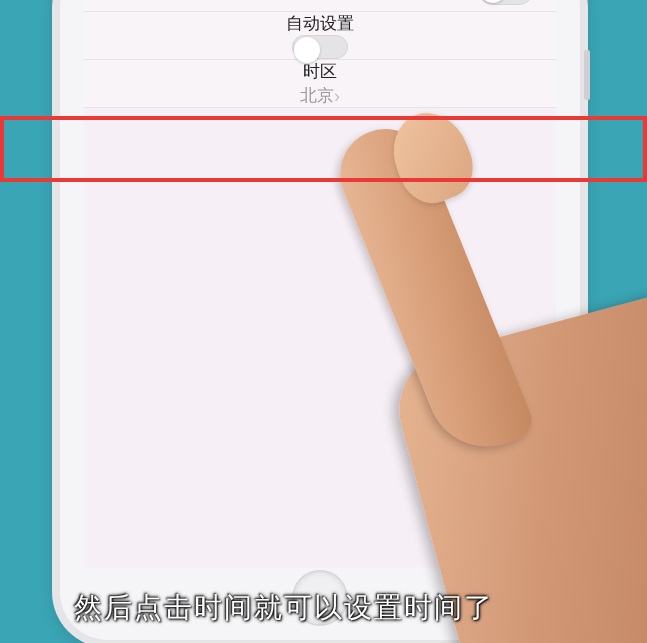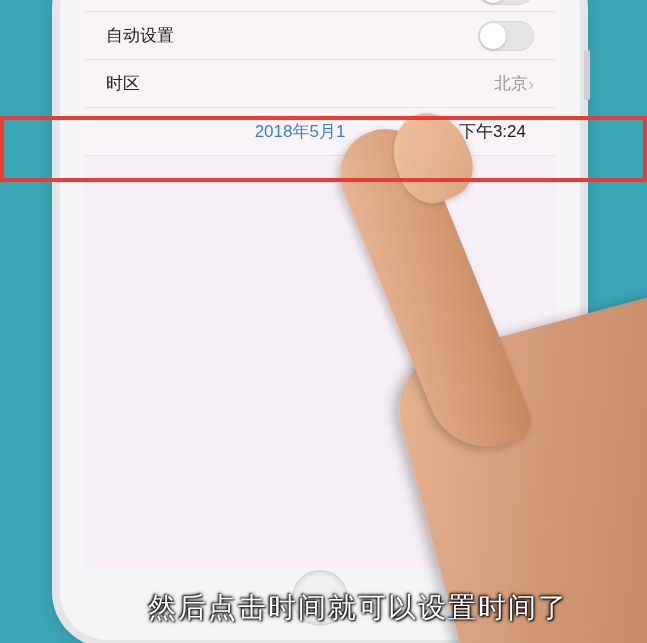--- a/index.html
+++ b/index.html
@@ -37,20 +37,21 @@
     .settings-row {
       display: flex;
       align-items: center;
       justify-content: space-between;
       height: 48px;
       padding: 0 22px;
       border-bottom: 1px solid rgba(0,0,0,0.07);
       background: rgba(255,255,255,0.3);
       font-size: 17px;
       color: #222;
+      flex-direction: column;
     }
     .partial-row {
       height: 32px;
       border-bottom: 1px solid rgba(0,0,0,0.07);
       display: flex;
       align-items: flex-end;
       justify-content: flex-end;
       padding: 0 22px 6px 22px;
       background: rgba(255,255,255,0.3);
     }
@@ -169,21 +170,21 @@
       background: linear-gradient(110deg, #e6b592 0%, #d29876 40%, #b87a56 100%);
       border-radius: 60px 40px 0 0;
       transform: rotate(-15deg);
       box-shadow: -6px 0 12px rgba(0,0,0,0.25);
     }
     .subtitle {
       position: absolute;
       bottom: 16px;
       left: 0;
       width: 568px;
-      text-align: right;
+      text-align: center;
       font-size: 28px;
       color: #fff;
       text-shadow: 0 0 4px #000, 1px 1px 2px #000, -1px -1px 2px #000;
       z-index: 30;
       letter-spacing: 2px;
       font-weight: 500;
     }
     .side-button {
       position: absolute;
       background: #d0d0d4;
@@ -212,24 +213,20 @@
     </div>
 
     <div class="settings-row">
       <span>时区</span>
       <span class="row-value">
         <span>北京</span>
         <span class="chevron">›</span>
       </span>
     </div>
 
-    <div class="datetime-row">
-      <span class="datetime-date">2018年5月1</span>
-      <span class="datetime-time">下午3:24</span>
-    </div>
 
     <div class="blank-area"></div>
   </div>
 
   <div class="home-button"></div>
 </div>
 
 <div class="highlight-box"></div>
 
 <div class="hand">

